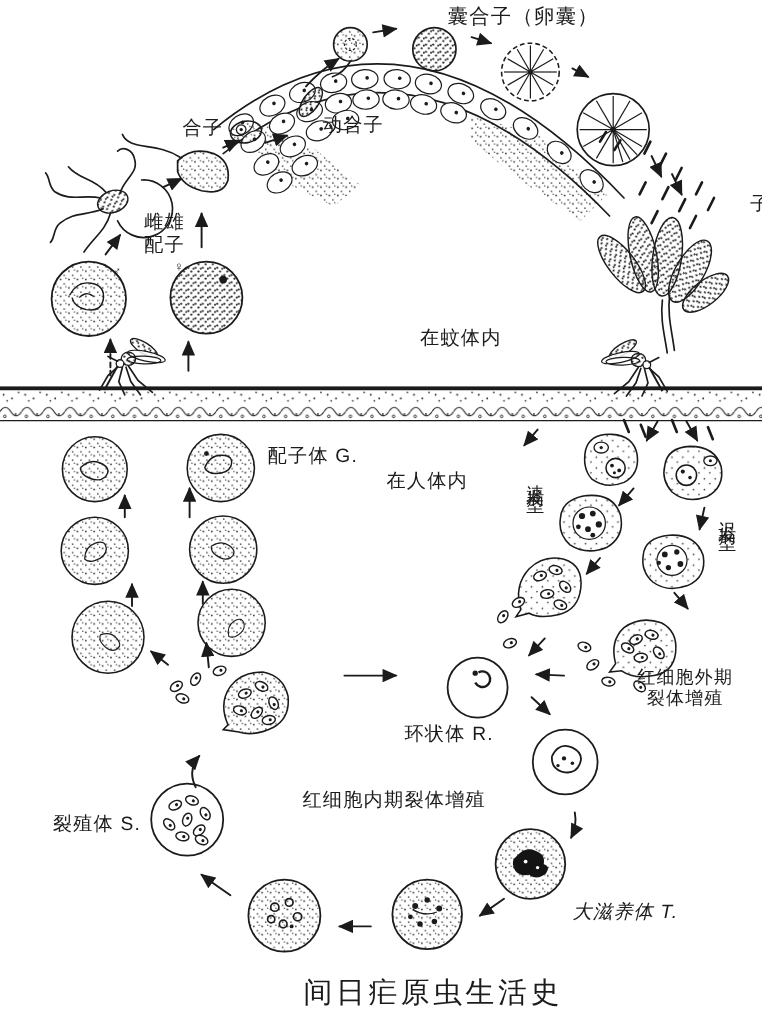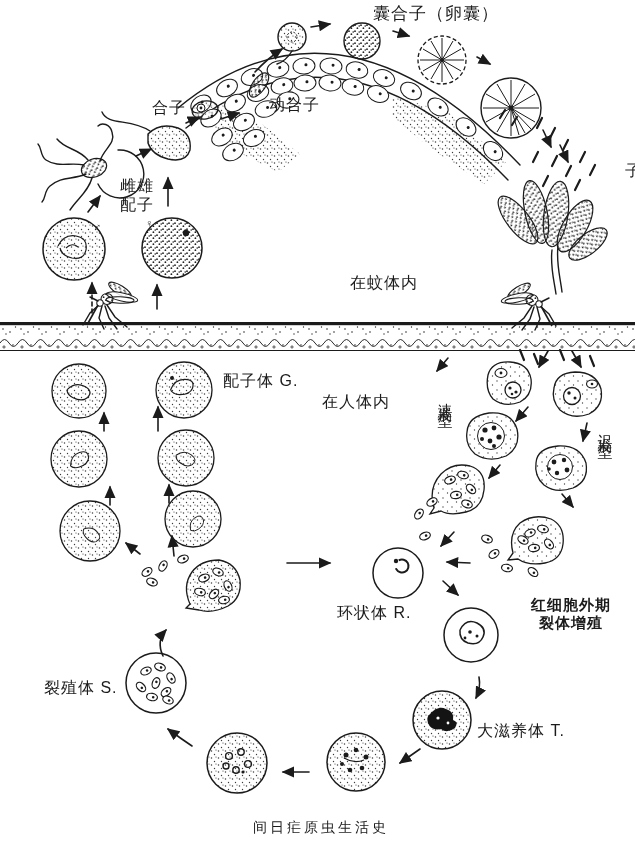--- a/index.html
+++ b/index.html
@@ -4,21 +4,21 @@
 <style>
   html,body{margin:0;padding:0;background:#fff;}
   #page{position:relative;width:635px;height:855px;background:#fff;overflow:hidden;
         font-family:"Liberation Sans","DejaVu Sans",sans-serif;color:#1b1b1b;padding-left:48px;}
   #art{position:absolute;left:0;top:0;}
   .lbl{position:absolute;white-space:nowrap;color:#1b1b1b;font-weight:500;
        font-size:16px;letter-spacing:1px;line-height:19px;}
   .vert{writing-mode:vertical-rl;text-orientation:upright;letter-spacing:5px;font-size:15px;}
   .sym{font-size:11px;letter-spacing:0;}
   .big{font-size:17px;}
-  .title{font-size:14px;letter-spacing:3px;}
+  .title{font-size:24px;letter-spacing:3px;}
   .center2{text-align:center;font-size:15px;line-height:18px;}
   
   .ln{stroke:#1b1b1b;fill:none;stroke-width:1.4;stroke-linecap:round;}
   .cell{fill:#fff;stroke:#1b1b1b;stroke-width:1;}
   .ar{stroke:#1b1b1b;stroke-width:1.6;fill:none;marker-end:url(#ah);stroke-linecap:round;}
   .ard{stroke-dasharray:4,3;}
   .dash{stroke:#1b1b1b;stroke-width:2.2;stroke-linecap:round;}
   .mz-e{fill:#fff;stroke:#1b1b1b;stroke-width:1.2;}
   .dot{fill:#1b1b1b;stroke:none;}
 </style>
@@ -509,22 +509,23 @@
   <div>雌雄</div>
   <div>配子</div>
 </div>
 <div class="lbl sym" style="left:93px;top:218px;">♂</div>
 <div class="lbl sym" style="left:145px;top:214px;">♀</div>
 <div class="lbl" style="left:322px;top:273px;margin-left:28px;">在蚊体内</div>
 <div class="lbl" style="left:322px;top:392px;">在人体内</div>
 <div class="lbl" style="left:223px;top:371px;">配子体 G.</div>
 <div class="lbl vert" style="left:436px;top:391px;">速发型</div>
 <div class="lbl vert" style="left:596px;top:422px;">迟发型</div>
-<div class="lbl center2" style="left:520px;top:596px;width:102px;font-weight:bold;">
+<div class="lbl center2" style="left:520px;top:556px;width:102px;">
   <div>红细胞外期</div>
   <div>裂体增殖</div>
 </div>
 <div class="lbl" style="left:337px;top:603px;text-align:right;">环状体 R.</div>
+<div class="lbl" style="left:252px;top:658px;">红细胞内期裂体增殖</div>
 <div class="lbl" style="left:44px;top:678px;text-align:right;">裂殖体 S.</div>
-<div class="lbl" style="left:477px;top:721px;">大滋养体 T.</div>
+<div class="lbl" style="left:477px;top:751px;font-style:italic;">大滋养体 T.</div>
 <div class="lbl title" style="left:253px;top:818px;">间日疟原虫生活史</div>
 
 </div>
 
 </body></html>

